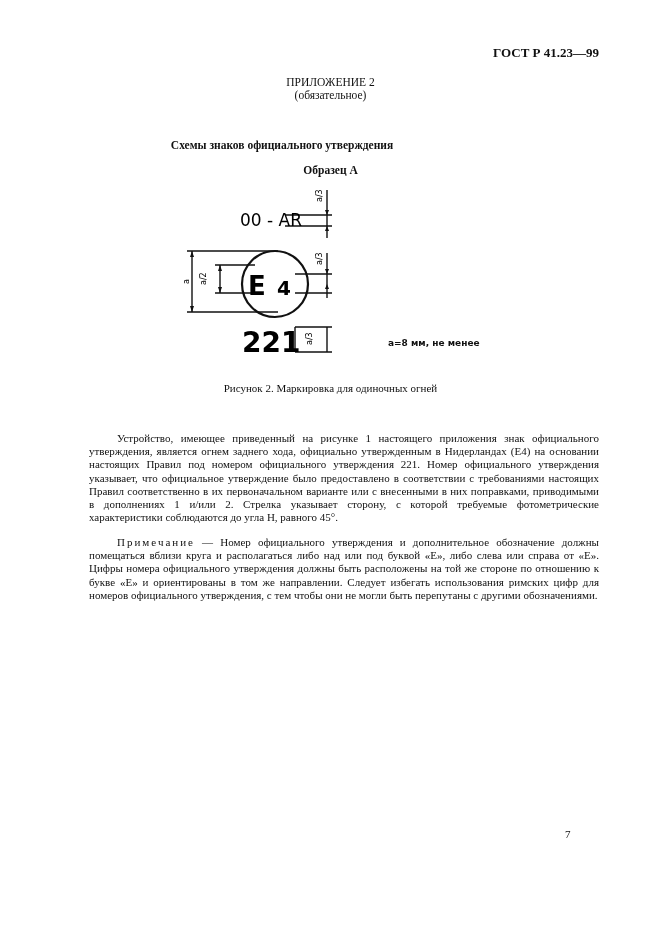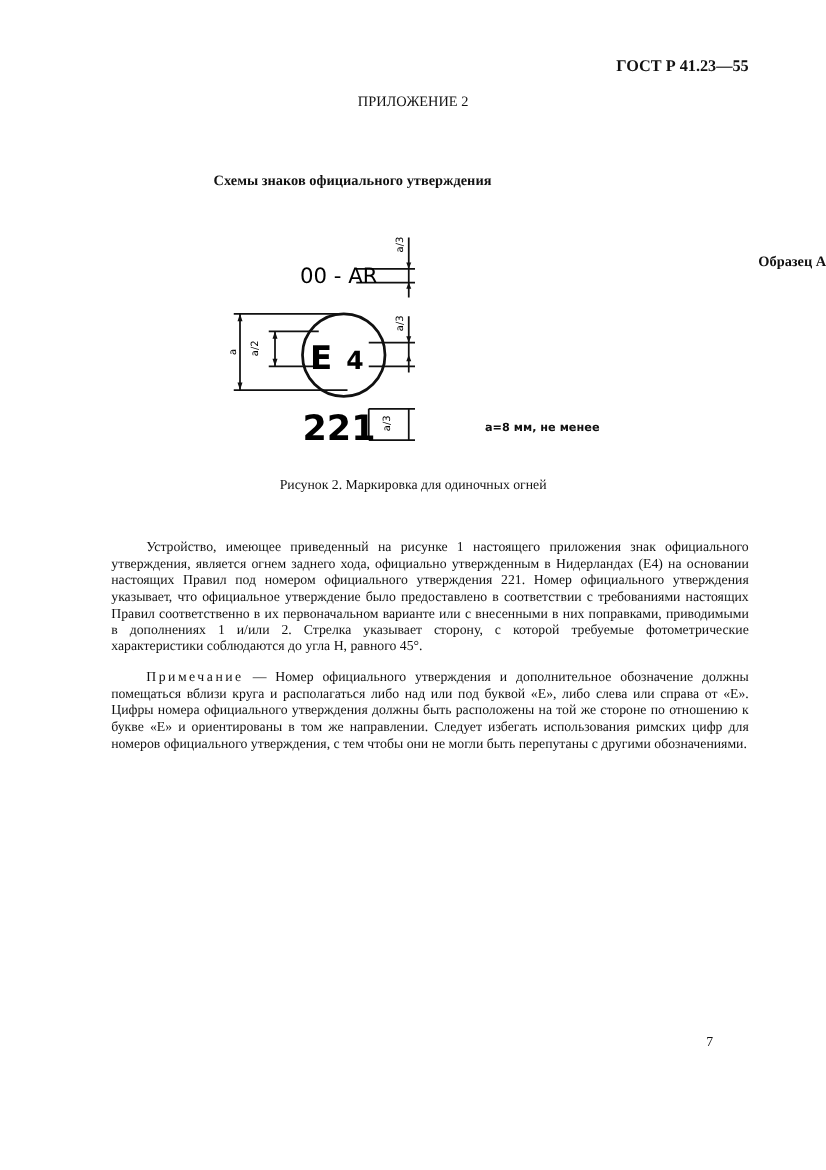--- a/index.html
+++ b/index.html
@@ -1,37 +1,38 @@
 <!DOCTYPE html>
 <html><head>
 <meta charset="utf-8">
 <style>
   html, body { margin:0; padding:0; background:#fff; }
   body { width:661px; height:936px; position:relative; overflow:hidden; font-family:"Liberation Serif", serif; color:#111; }
   .abs { position:absolute; }
   .hdr { right:62px; top:45px; font-size:13px; font-weight:bold; }
   .app-title { left:0; width:661px; top:76px; text-align:center; font-size:11.5px; line-height:13px; }
   .sec-title { left:0; width:564px; top:139px; text-align:center; font-size:11.5px; font-weight:bold; }
-  .sample { left:0; width:661px; top:164px; text-align:right; font-size:11.5px; font-weight:bold;margin-top:40px; }
+  .sample { left:0; width:661px; top:164px; text-align:center; font-size:11.5px; font-weight:bold; }
   .caption { left:0; width:661px; top:382px; text-align:center; font-size:11px; }
   .note-a { left:388px; top:338px; font-family:"DejaVu Sans", sans-serif; font-size:9px; font-weight:bold; }
   .para { left:89px; width:510px; font-size:11px; line-height:13.2px; text-align:justify; }
   .p1 { top:432px; text-indent:0; }
   .p2 { top:520px;margin-top:16px; }
   .pageno { left:565px; top:828px; font-size:11px; }
   .spaced { letter-spacing:2px; }
   svg text { font-family:"DejaVu Sans", sans-serif; }
 </style>
 </head>
 <body>
 
-<div class="abs hdr">ГОСТ Р 41.23—55</div>
+<div class="abs hdr">ГОСТ Р 41.23—99</div>
 
 <div class="abs app-title">
   <div>ПРИЛОЖЕНИЕ 2</div>
+  <div>(обязательное)</div>
 </div>
 
 <div class="abs sec-title">Схемы знаков официального утверждения</div>
 <div class="abs sample">Образец А</div>
 
 <svg class="abs" style="left:170px;top:185px" width="180" height="180">
   <g stroke="#111" stroke-width="1.4" fill="none">
 
     <line x1="157" y1="5" x2="157" y2="53"></line>
     <polygon points="155,25 159,25 157,30" fill="#111" stroke="none"></polygon>

